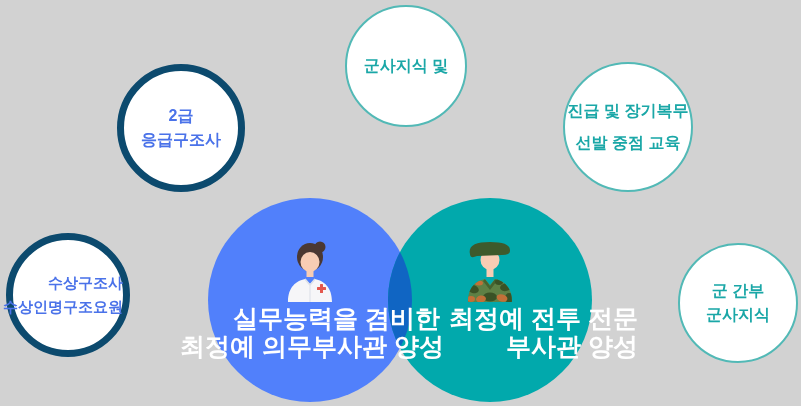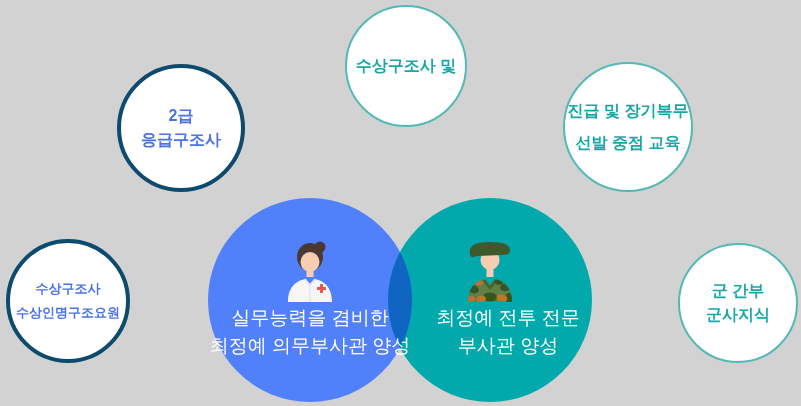--- a/index.html
+++ b/index.html
@@ -21,39 +21,39 @@
     display: flex;
     flex-direction: column;
     align-items: center;
     justify-content: center;
     text-align: center;
     font-weight: bold;
     font-size: 16px;
     line-height: 24px;
     white-space: nowrap;
   }
-  .sat.theme-blue { border: 4px solid #0c4a6e; color: #4a72e9; }
+  .sat.theme-blue { border: 7px solid #0c4a6e; color: #4a72e9; }
   .sat.theme-teal { border: 2px solid #52b9b6; color: #1aa7a7; }
 
   .sat-military-knowledge { left: 345px; top: 5px;   width: 122px; height: 122px; }
   .sat-emt-level2        { left: 117px; top: 64px;  width: 128px; height: 128px; }
   .sat-promotion         { left: 563px; top: 62px;  width: 130px; height: 130px; gap: 8px; }
-  .sat-water-rescue      { left: 6px;   top: 239px; width: 124px; height: 124px; font-size: 13px; }
+  .sat-water-rescue      { left: 6px;   top: 233px; width: 124px; height: 124px; font-size: 15px; align-items: flex-end; }
   .sat-officer-culture   { left: 678px; top: 243px; width: 120px; height: 120px; text-align: center; }
 
   
   .venn-svg { position: absolute; left: 0; top: 0; }
 
   .venn-label {
     position: absolute;
     width: 260px;
-    text-align: center;
+    text-align: right;
     color: #ffffff;
-    font-weight: normal;
-    font-size: 19px;
+    font-weight: bold;
+    font-size: 25px;
     line-height: 28px;
     white-space: nowrap;
   }
   .venn-label.medical { left: 180px; top: 304px; }
   .venn-label.combat  { left: 378px; top: 304px; }
 
   .venn-icon { position: absolute; display: block; }
   .icon-nurse   { left: 283px; top: 240px; }
   .icon-soldier { left: 459px; top: 239px; }
 </style>
@@ -116,21 +116,21 @@
   <div class="venn-label medical">
     <div>실무능력을 겸비한</div>
     <div>최정예 의무부사관 양성</div>
   </div>
   <div class="venn-label combat">
     <div>최정예 전투 전문</div>
     <div>부사관 양성</div>
   </div>
 
   <div class="sat theme-teal sat-military-knowledge">
-    <div>수상구조사 및</div>
+    <div>군사지식 및</div>
   </div>
 
   <div class="sat theme-blue sat-emt-level2">
     <div>2급</div>
     <div>응급구조사</div>
   </div>
 
   <div class="sat theme-teal sat-promotion">
     <div>진급 및 장기복무</div>
     <div>선발 중점 교육</div>

